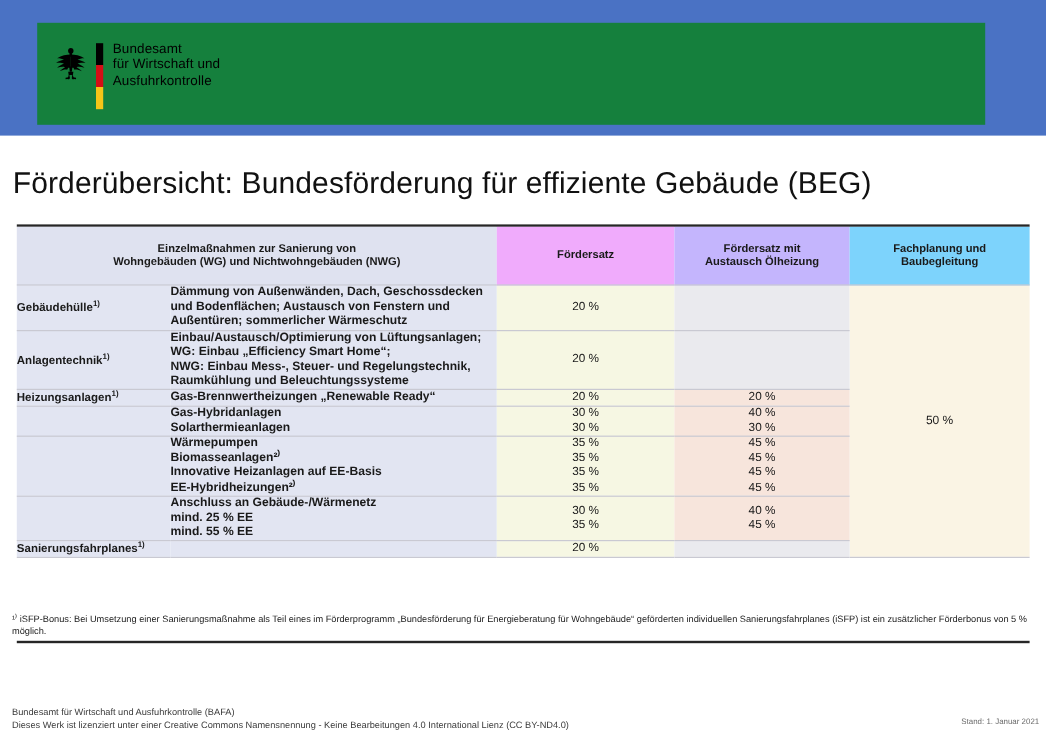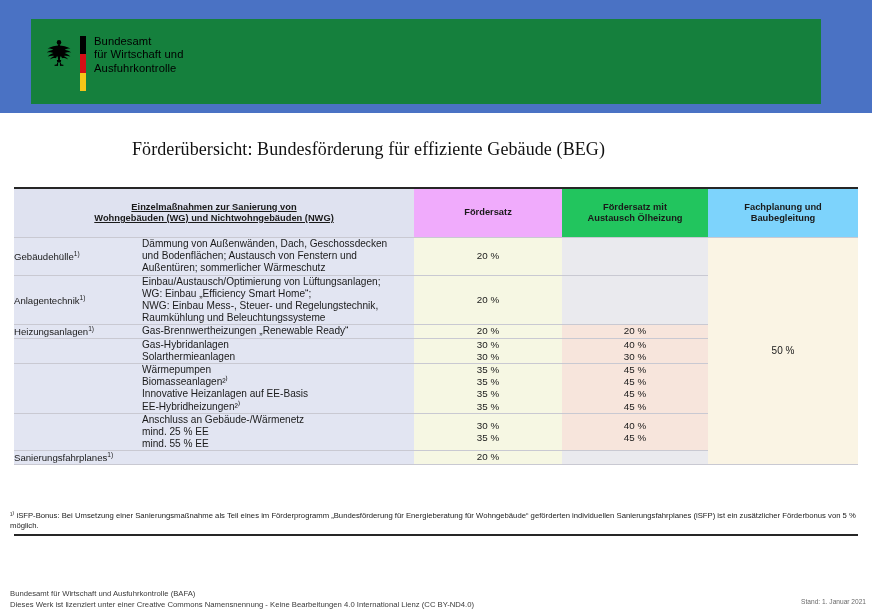--- a/index.html
+++ b/index.html
@@ -37,22 +37,22 @@
   }
   .logo-text{
     font-size:11.2px;line-height:13.4px;color:#000000;
     letter-spacing:.1px;white-space:nowrap;
   }
 
   
   .doc-title{
     position:absolute;left:0;top:139px;width:737px;
     text-align:center;
-    font-family:Liberation Serif, serif;
-    font-size:18px;color:#111111;
+    font-family:Liberation Sans, sans-serif;
+    font-size:25px;color:#111111;
     letter-spacing:.1px;
   }
 
   
   .table-wrap{
     position:absolute;left:14px;top:189px;width:844px;
   }
   table.beg{
     border-collapse:collapse;width:844px;
     table-layout:fixed;
@@ -77,27 +77,27 @@
   col.c-plan{width:150px;}
 
   
   tr.hdr td{
     font-size:9.3px;line-height:11.4px;
     text-align:center;font-weight:600;
     height:44px;
     border-bottom:1px solid #c9c9d2;
     padding:2px 6px;
   }
-  .h-measures{background:#dfe2f0;text-decoration:underline;}
+  .h-measures{background:#dfe2f0;}
   .h-rate{background:#f0abfc;}
-  .h-oil{background:#22c55e;}
+  .h-oil{background:#c4b5fd;}
   .h-plan{background:#7dd3fc;}
 
   
-  .c-left{background:#e2e5f2;}
+  .c-left{background:#e2e5f2;font-weight:bold;}
   .c-rate-b{background:#f6f7e3;}
   .c-oil-b{background:#f7e5dc;}
   .c-oil-empty{background:#eaeaee;}
   .c-plan-b{background:#faf4e4;}
 
   .cat{
     font-size:9.6px;padding:4px 6px 4px 14px;
     text-align:left;
   }
   .desc{

